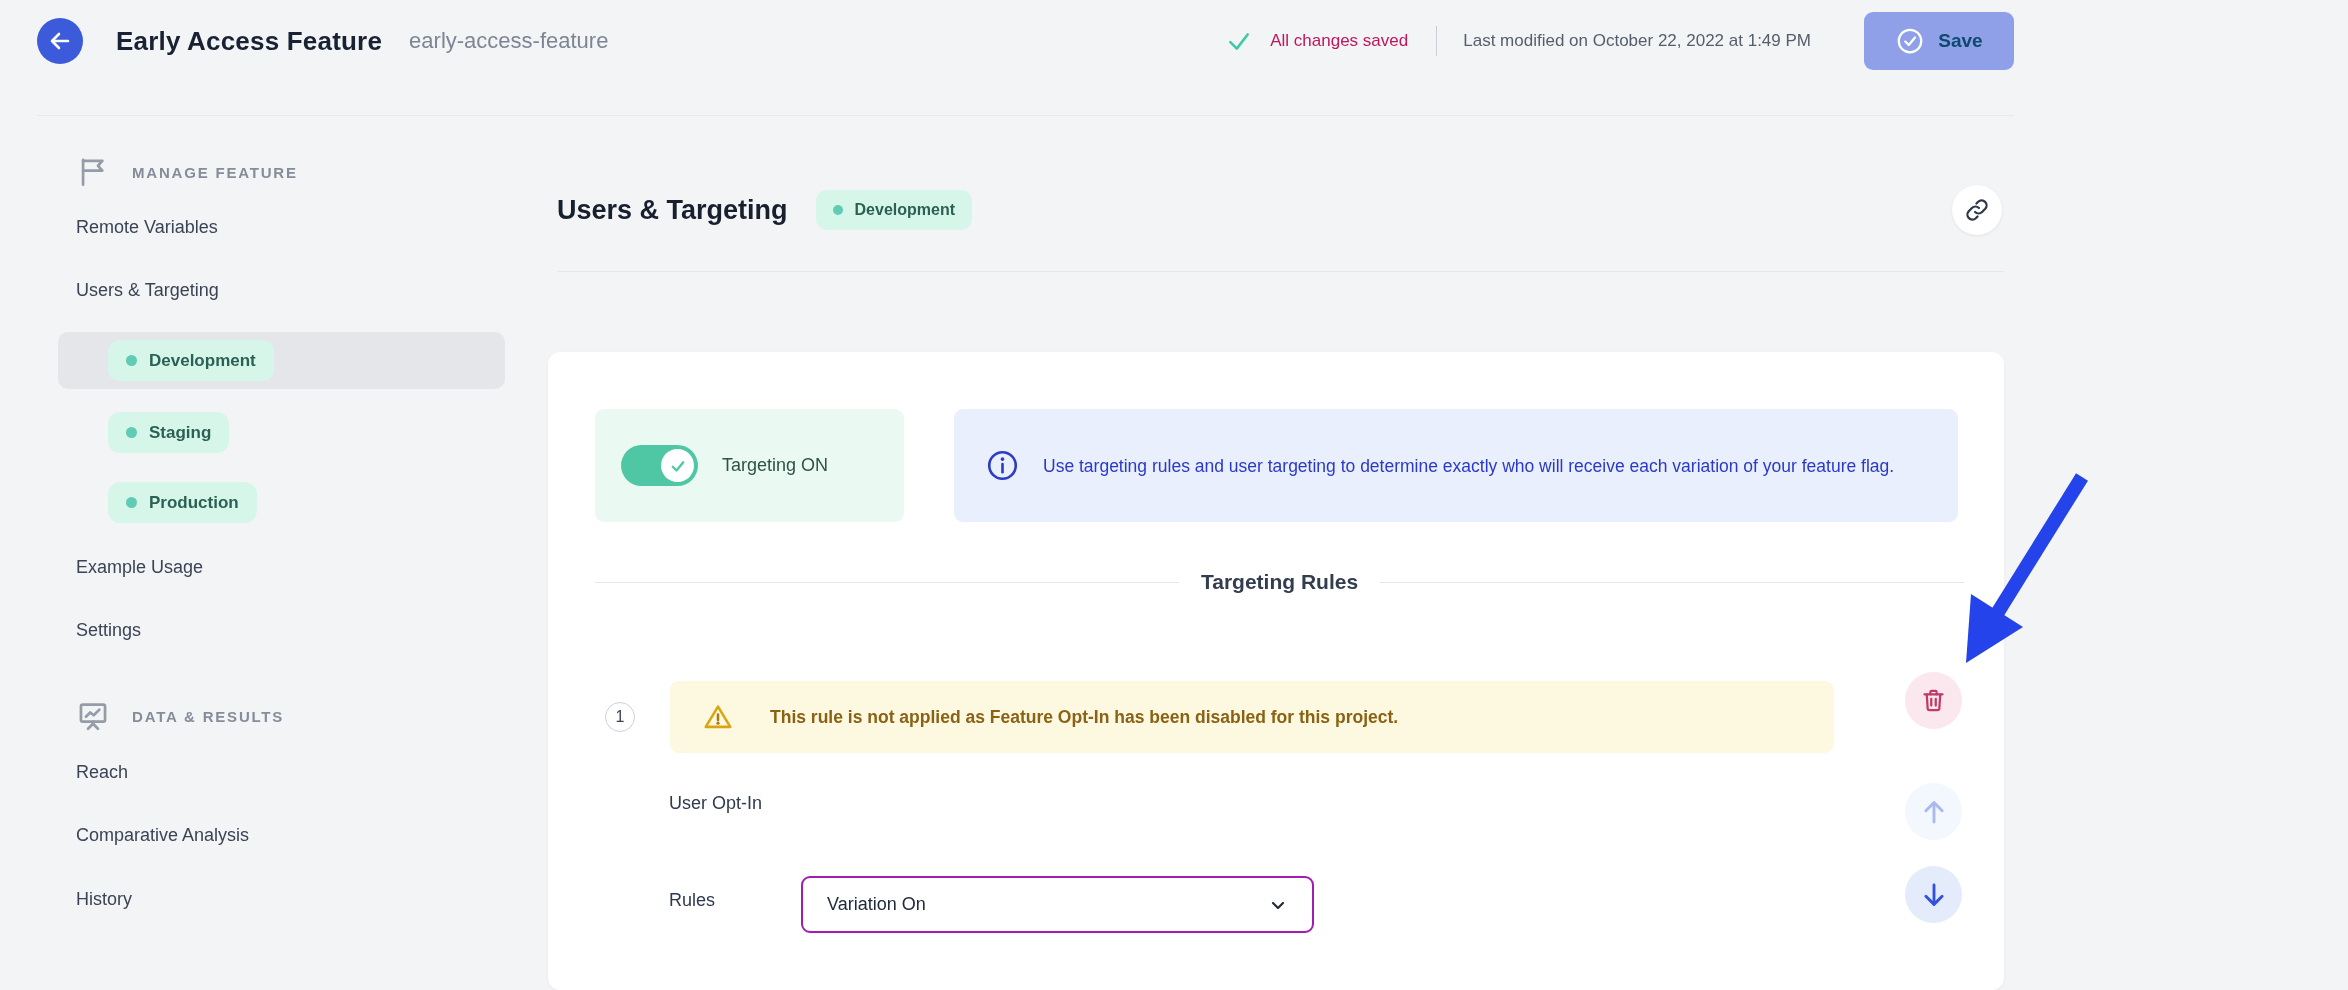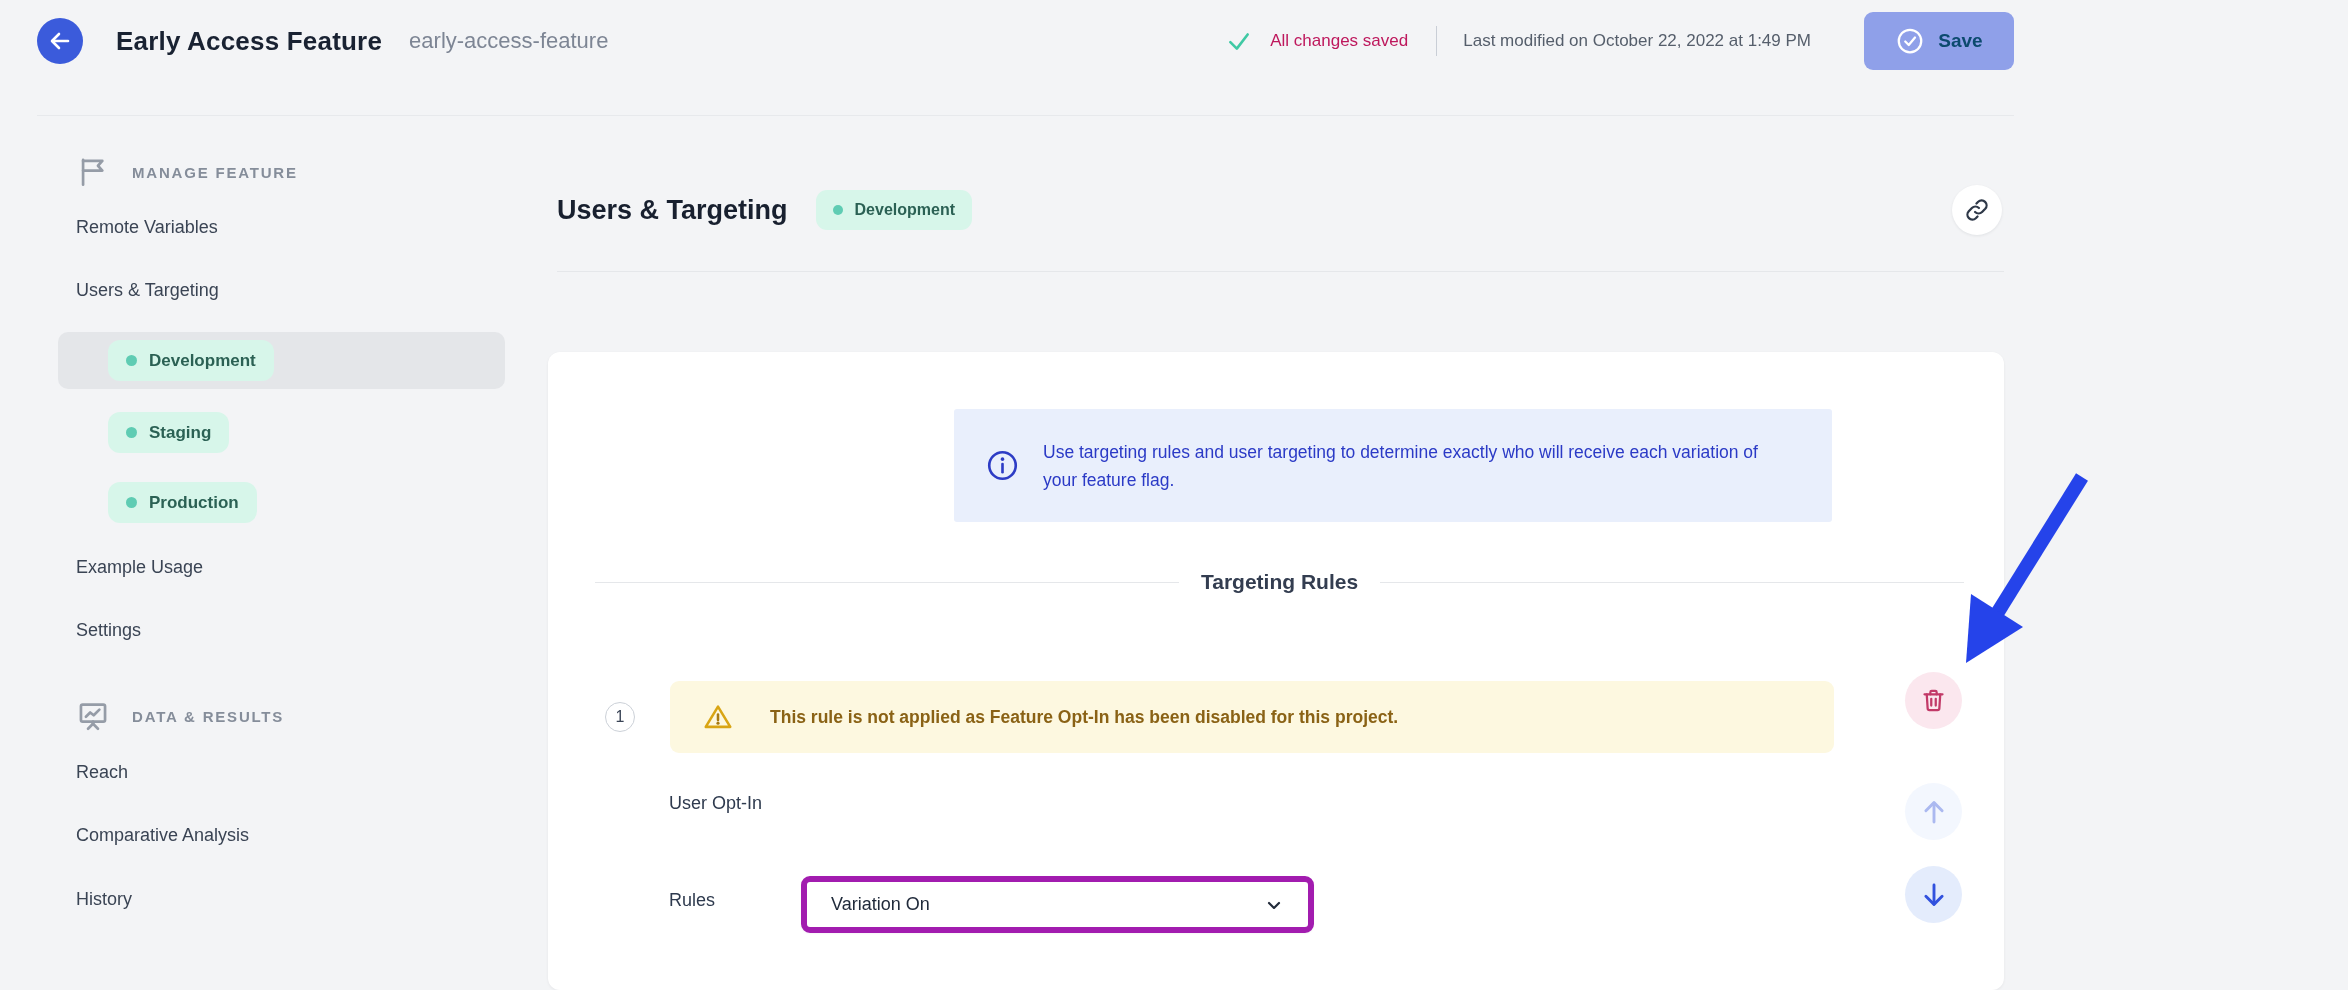--- a/index.html
+++ b/index.html
@@ -84,21 +84,21 @@
     width:77px;height:41px;border-radius:21px;background:#4fc7a5;position:relative;
     cursor:pointer;border:none;flex:0 0 auto;
   }
   .toggle-knob{
     position:absolute;right:4px;top:4px;width:33px;height:33px;border-radius:50%;background:#fff;
     display:flex;align-items:center;justify-content:center;
   }
   .toggle-label{font-size:18px;font-weight:500;color:#2f5349;margin-left:24px;}
 
   .info-banner{
-    position:absolute;left:406px;top:57px;width:878px;height:113px;border-radius:3px;
+    position:absolute;left:406px;top:57px;width:1004px;height:113px;border-radius:9px;
     background:#e9effc;display:flex;align-items:center;box-sizing:border-box;padding:0 40px 0 30px;
   }
   .info-banner .txt{font-size:17.5px;line-height:1.6;color:#2b3ac6;margin-left:22px;}
 
   .rules-divider{
     position:absolute;left:47px;top:200px;width:1369px;height:60px;
     display:flex;align-items:center;
   }
   .rules-divider .line{flex:1;height:1px;background:#e5e7ea;}
   .rules-divider .lbl{font-size:21px;font-weight:700;color:#333d50;margin:0 22px;}
@@ -111,21 +111,21 @@
   }
   .warning-box{
     position:absolute;left:122px;top:329px;width:1164px;height:72px;border-radius:9px;
     background:#fdf8e0;display:flex;align-items:center;box-sizing:border-box;padding-left:32px;
   }
   .warning-box .txt{font-size:17.5px;font-weight:700;color:#8a6215;margin-left:36px;}
   .rule-name{position:absolute;left:121px;top:441px;font-size:18px;font-weight:500;color:#2e3a4e;}
   .serve-label{position:absolute;left:121px;top:538px;font-size:18px;font-weight:500;color:#2e3a4e;}
   .serve-select{
     position:absolute;left:253px;top:524px;width:513px;height:57px;border-radius:9px;
-    background:#fff;border:6px solid #a21caf;box-sizing:border-box;cursor:pointer;
+    background:#fff;border:2px solid #a21caf;box-sizing:border-box;cursor:pointer;
     display:flex;align-items:center;justify-content:space-between;padding:0 24px;
     box-shadow:0 1px 2px rgba(16,24,40,.04);
     font-family:"Liberation Sans", sans-serif;
   }
   .serve-select .val{font-size:18px;color:#212b3b;}
 
   .icon-circle-btn{
     position:absolute;left:1357px;width:57px;height:57px;border-radius:50%;border:none;
     display:flex;align-items:center;justify-content:center;cursor:pointer;
   }
@@ -257,20 +257,30 @@
       <path d="M10.2 13.8a4.6 4.6 0 0 0 6.5 0l2.9-2.9a4.6 4.6 0 0 0-6.5-6.5l-1.6 1.6"></path>
       <path d="M13.8 10.2a4.6 4.6 0 0 0-6.5 0l-2.9 2.9a4.6 4.6 0 0 0 6.5 6.5l1.6-1.6"></path>
     </svg>
   </span>
 </button>
 
 <div class="main-divider"></div>
 
 <div class="card">
 
+  <div class="toggle-box">
+    <button class="toggle">
+      <span class="toggle-knob">
+        <svg width="18" height="18" viewBox="0 0 24 24" fill="none" stroke="#4fc7a5" stroke-width="3" stroke-linecap="round" stroke-linejoin="round">
+          <polyline points="5,13 10,18 19,7"></polyline>
+        </svg>
+      </span>
+    </button>
+    <span class="toggle-label">Targeting ON</span>
+  </div>
 
   <div class="info-banner">
     <span>
       <svg width="37" height="37" viewBox="0 0 24 24" fill="none" stroke="#2d3cc5" stroke-width="1.7" stroke-linecap="round">
         <circle cx="12" cy="12" r="8.6"></circle>
         <line x1="12" y1="11" x2="12" y2="16.4"></line>
         <line x1="12" y1="7.8" x2="12" y2="7.9" stroke-width="2.3"></line>
       </svg>
     </span>
     <span class="txt">Use targeting rules and user targeting to determine exactly who will receive each variation of your feature flag.</span>

